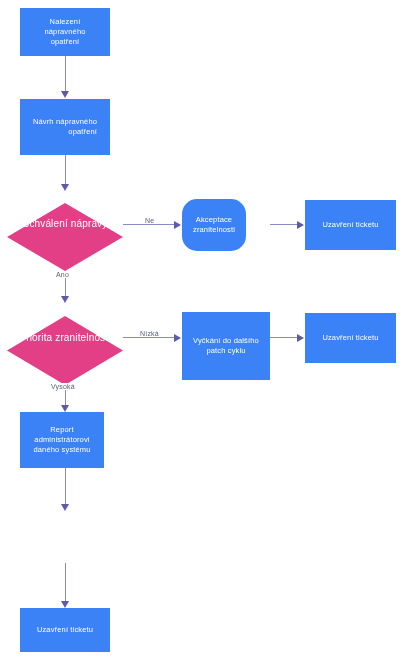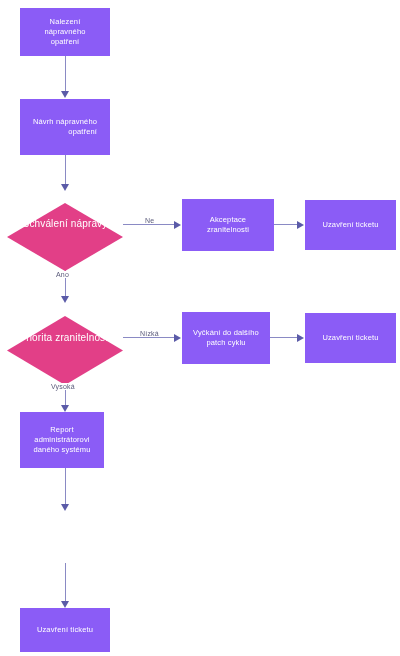--- a/index.html
+++ b/index.html
@@ -24,21 +24,21 @@
     display: flex;
     align-items: center;
     justify-content: center;
     text-align: center;
     color: #ffffff;
     line-height: 1.32;
     white-space: pre-line;
     z-index: 3;
   }
   .node.process {
-    background: #8b5cf6;
+    background: #3b82f6;
     font-size: 7.5px;
     letter-spacing: 0.15px;
     padding: 2px 4px;
   }
   .node.decision {
     background: transparent;
     font-size: 10px;
     letter-spacing: 0.15px;
   }
   .diamond-shape {
@@ -144,33 +144,33 @@
 
   <div class="edge v" style="left:64.5px; top:563px; height:40px;"></div>
   <div class="arrowhead down" style="left:60.5px; top:601px;"></div>
 
   <div class="node process" style="left:20px; top:608px; width:90px; height:44px;">Uzavření ticketu</div>
 
   <div class="edge h" style="left:123px; top:224px; width:52px;"></div>
   <div class="edge-label" style="left:143px; top:217px;">Ne</div>
   <div class="arrowhead right" style="left:174px; top:220.5px;"></div>
 
-  <div class="node process" style="left:182px; top:199px; width:92px; height:52px;">Akceptace
+  <div class="node process" style="left:182px; top:199px; width:64px; height:52px;border-radius:15px;">Akceptace
 zranitelnosti</div>
 
   <div class="edge h" style="left:270px; top:224px; width:28px;"></div>
   <div class="arrowhead right" style="left:297px; top:220.5px;"></div>
 
   <div class="node process" style="left:305px; top:200px; width:91px; height:50px;">Uzavření ticketu</div>
 
   <div class="edge h" style="left:123px; top:337px; width:52px;"></div>
   <div class="edge-label" style="left:138px; top:330px;">Nízká</div>
   <div class="arrowhead right" style="left:174px; top:333.5px;"></div>
 
-  <div class="node process" style="left:182px; top:312px; width:88px; height:52px;">Vyčkání do dalšího
+  <div class="node process" style="left:182px; top:312px; width:88px; height:68px;">Vyčkání do dalšího
 patch cyklu</div>
 
   <div class="edge h" style="left:270px; top:337px; width:28px;"></div>
   <div class="arrowhead right" style="left:297px; top:333.5px;"></div>
 
   <div class="node process" style="left:305px; top:313px; width:91px; height:50px;">Uzavření ticketu</div>
 
 </div>
 
 </body></html>

